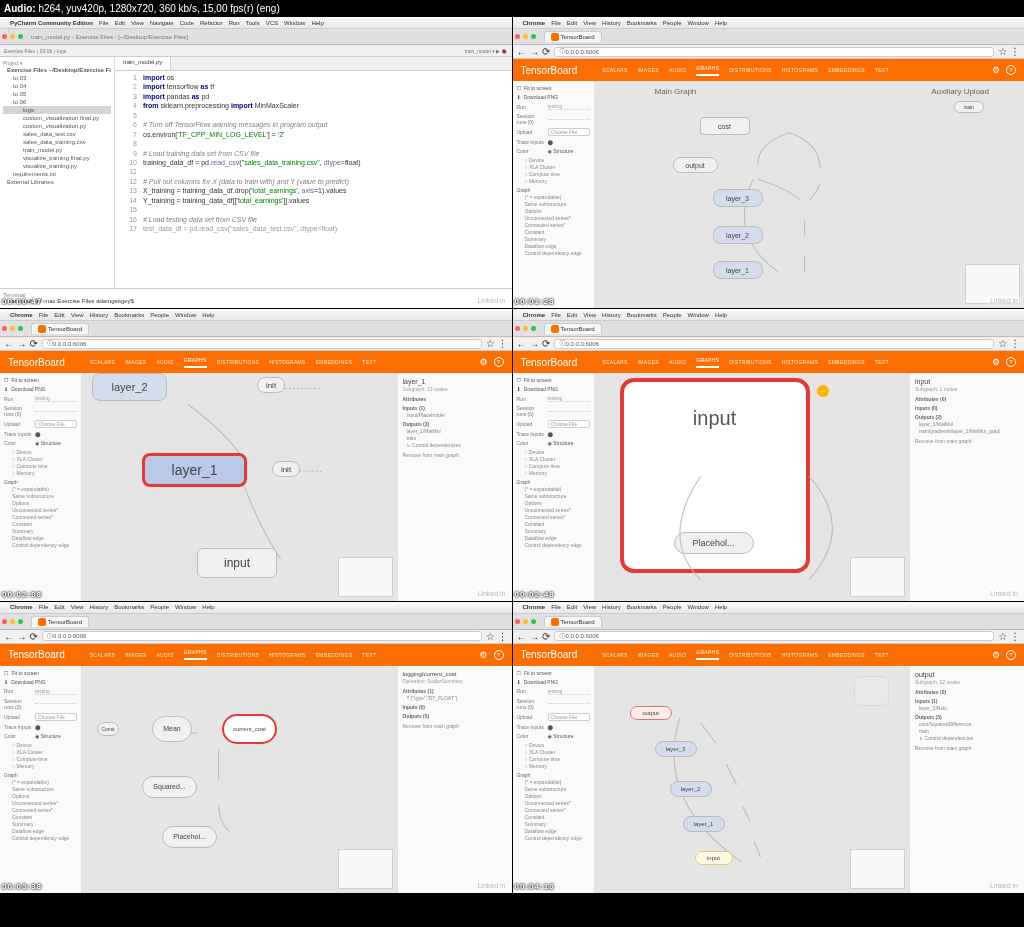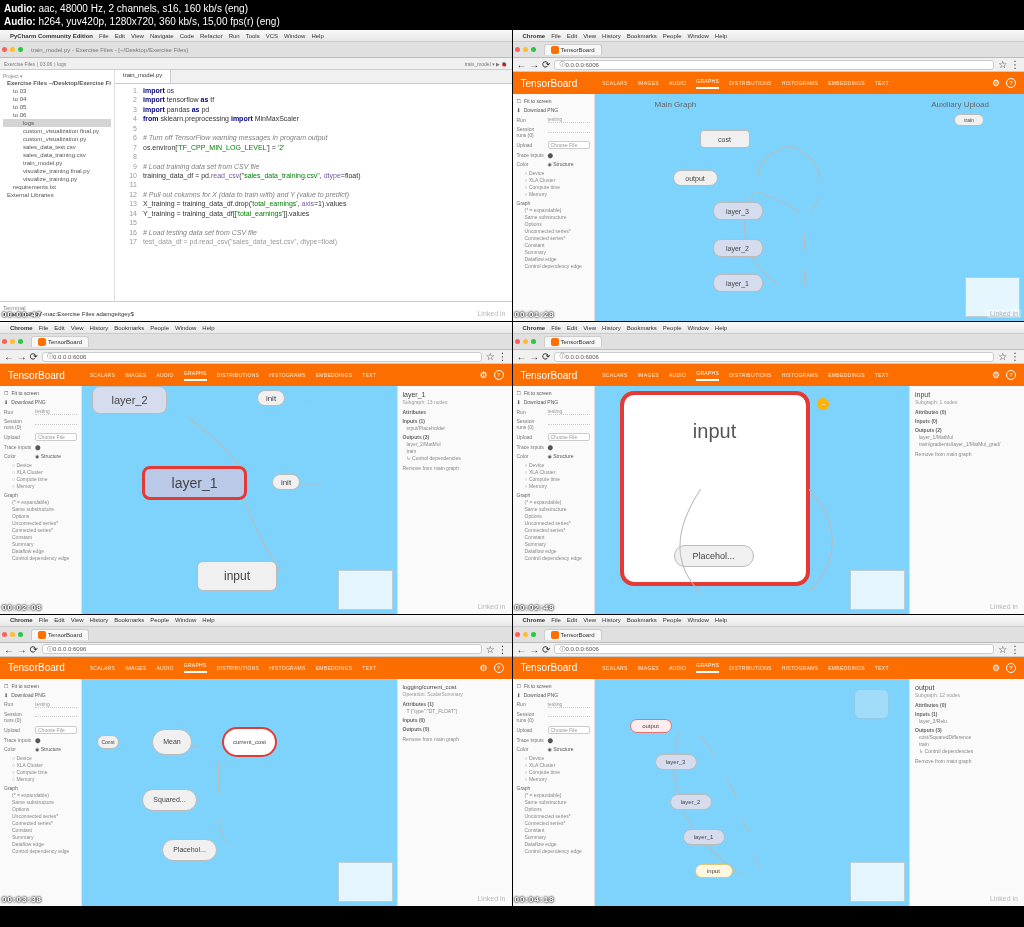--- a/index.html
+++ b/index.html
@@ -24,21 +24,21 @@
 .tb-header .navitem{margin:0 5px;font-size:5px;letter-spacing:0.3px;opacity:0.85}
 .tb-header .navitem.active{opacity:1;border-bottom:2px solid #fff;padding-bottom:3px}
 .tb-header .icons{margin-left:auto;display:flex;gap:6px;font-size:9px}
 .tb-body{display:flex;height:calc(100% - 64px);background:#fff}
 .tb-side{width:82px;background:#fafafa;border-right:1px solid #e0e0e0;padding:4px;font-size:5px;color:#555}
 .tb-side .row{display:flex;align-items:center;margin-bottom:3px;gap:3px}
 .tb-side .row .label{width:28px;color:#777}
 .tb-side .row .val{flex:1;border-bottom:1px dotted #ccc;color:#999;font-size:5px}
 .tb-side h5{font-size:5px;color:#666;margin:3px 0 1px;font-weight:normal}
 .tb-side .opt{font-size:5px;color:#888;margin:1px 0;padding-left:8px}
-.tb-main{flex:1;position:relative;background:#7dd3fc}
+.tb-main{flex:1;position:relative;background:#e5e5e5}
 .tb-right{width:115px;background:#fafafa;border-left:1px solid #e0e0e0;padding:5px;font-size:5px;color:#555}
 .tb-right h4{font-size:7px;color:#444;margin-bottom:1px;font-weight:500}
 .tb-right .sub{color:#999;font-size:5px;margin-bottom:4px}
 .tb-right .sec{font-size:5px;color:#666;margin:3px 0 1px;font-weight:bold}
 .tb-right .item{font-size:5px;color:#888;margin:1px 0;padding-left:4px}
 .tb-right .rm{color:#888;font-size:5px;margin-top:4px}
 .timestamp{position:absolute;bottom:2px;left:2px;color:#fff;font-size:8px;text-shadow:0 0 3px #000,0 0 2px #000;font-weight:bold;letter-spacing:1px;z-index:10}
 .watermark{position:absolute;bottom:3px;right:3px;color:#888;font-size:7px;opacity:0.6;z-index:10;background:rgba(255,255,255,0.5);padding:1px 3px;border-radius:2px}
 .node{position:absolute;border:1px solid #bbb;background:#f0f0f0;border-radius:8px;font-size:7px;display:flex;align-items:center;justify-content:center;color:#444}
 .node.sel{border:2px solid #e53935;background:#bbc9e8}
@@ -68,21 +68,20 @@
 .code .fn{color:#7a52a0}
 .pc-term{height:58px;background:#fff;border-top:1px solid #ccc;font-family:Menlo,monospace;font-size:6px;padding:3px;color:#333}
 .maintitle{position:absolute;font-size:8px;color:#666}
 
 
 </style>
 </head>
 <body>
 
 <div class="header">
-  <div><b>Audio:</b> <span>aac, 48000 Hz, 2 channels, s16, 160 kb/s (eng)</span></div>
   <div><b>Audio:</b> <span>h264, yuv420p, 1280x720, 360 kb/s, 15,00 fps(r) (eng)</span></div>
 </div>
 
 <div class="grid">
 
 <div class="frame">
   <div class="menubar">
     <span class="apple"></span>
     <span class="app">PyCharm Community Edition</span>
     <span>File</span>

